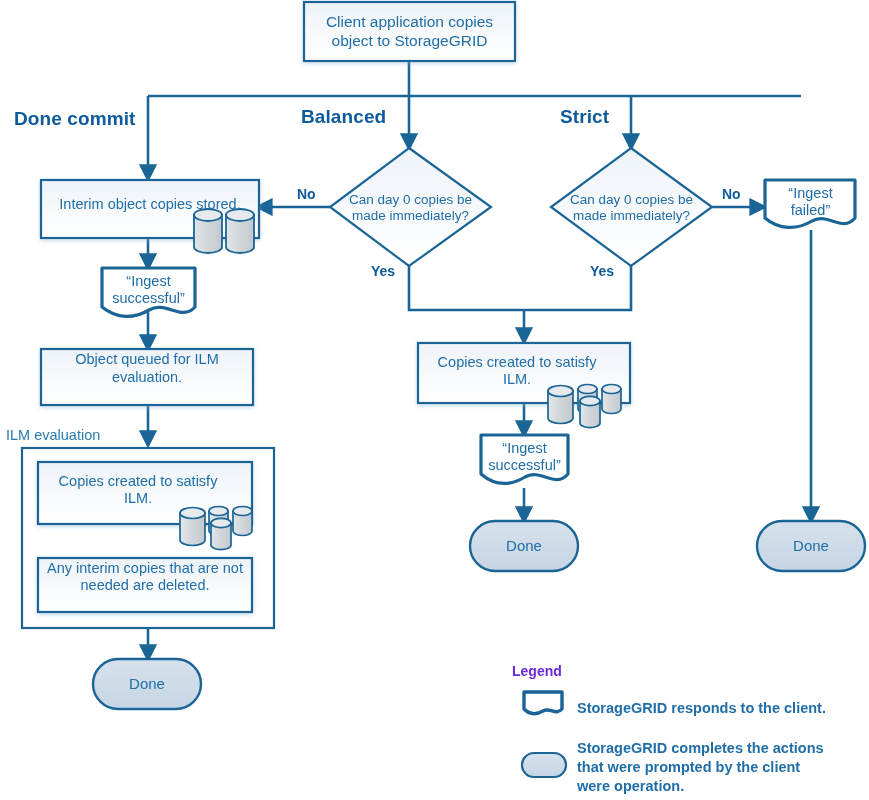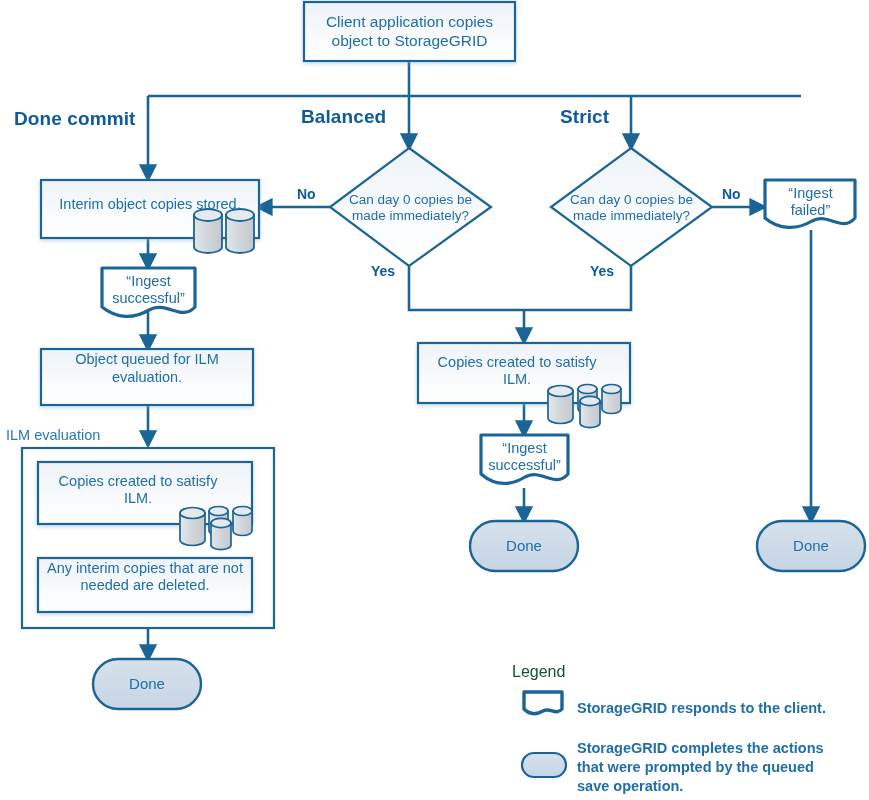--- a/index.html
+++ b/index.html
@@ -15,21 +15,21 @@
     pointer-events:none;
   }
   .branch-label{
     position:absolute;font-weight:bold;color:#0d5a9c;
     font-size:19px;letter-spacing:0.1px;
   }
   .yn-label{
     position:absolute;font-weight:bold;color:#0d5a9c;font-size:14px;
   }
   .plain-label{position:absolute;color:#2a7ab0;font-size:14.5px;}
-  .legend-title{position:absolute;font-weight:normal;color:#14532d;font-size:16px;}
+  .legend-title{position:absolute;font-weight:bold;color:#6d28d9;font-size:14px;}
   .legend-text{position:absolute;color:#1f6ea8;font-size:14.5px;line-height:1.32;font-weight:bold;}
 </style>
 </head>
 <body>
 
 <svg id="canvas" viewBox="0 0 869 800" xmlns="http://www.w3.org/2000/svg">
   <defs>
     <linearGradient id="boxgrad" x1="0" y1="0" x2="0" y2="1">
       <stop offset="0%" stop-color="#eef3f8"></stop>
       <stop offset="55%" stop-color="#f8fafc"></stop>
@@ -235,13 +235,13 @@
 <div class="node-text" style="left:479px;top:437px;width:91px;height:40px;font-size:14.5px;">“Ingest successful”</div>
 
 <div class="node-text" style="left:470px;top:521px;width:108px;height:50px;font-size:15px;">Done</div>
 
 <div class="node-text" style="left:768px;top:182px;width:85px;height:40px;font-size:14.5px;">“Ingest failed”</div>
 
 <div class="node-text" style="left:757px;top:521px;width:108px;height:50px;font-size:15px;">Done</div>
 
 <div class="legend-title" style="left:512px;top:663px;">Legend</div>
 <div class="legend-text" style="left:577px;top:699px;width:270px;">StorageGRID responds to the client.</div>
-<div class="legend-text" style="left:577px;top:739px;width:256px;">StorageGRID completes the actions that were prompted by the queued save operation.</div>
+<div class="legend-text" style="left:577px;top:739px;width:256px;">StorageGRID completes the actions that were prompted by the client were operation.</div>
 
 </body></html>

